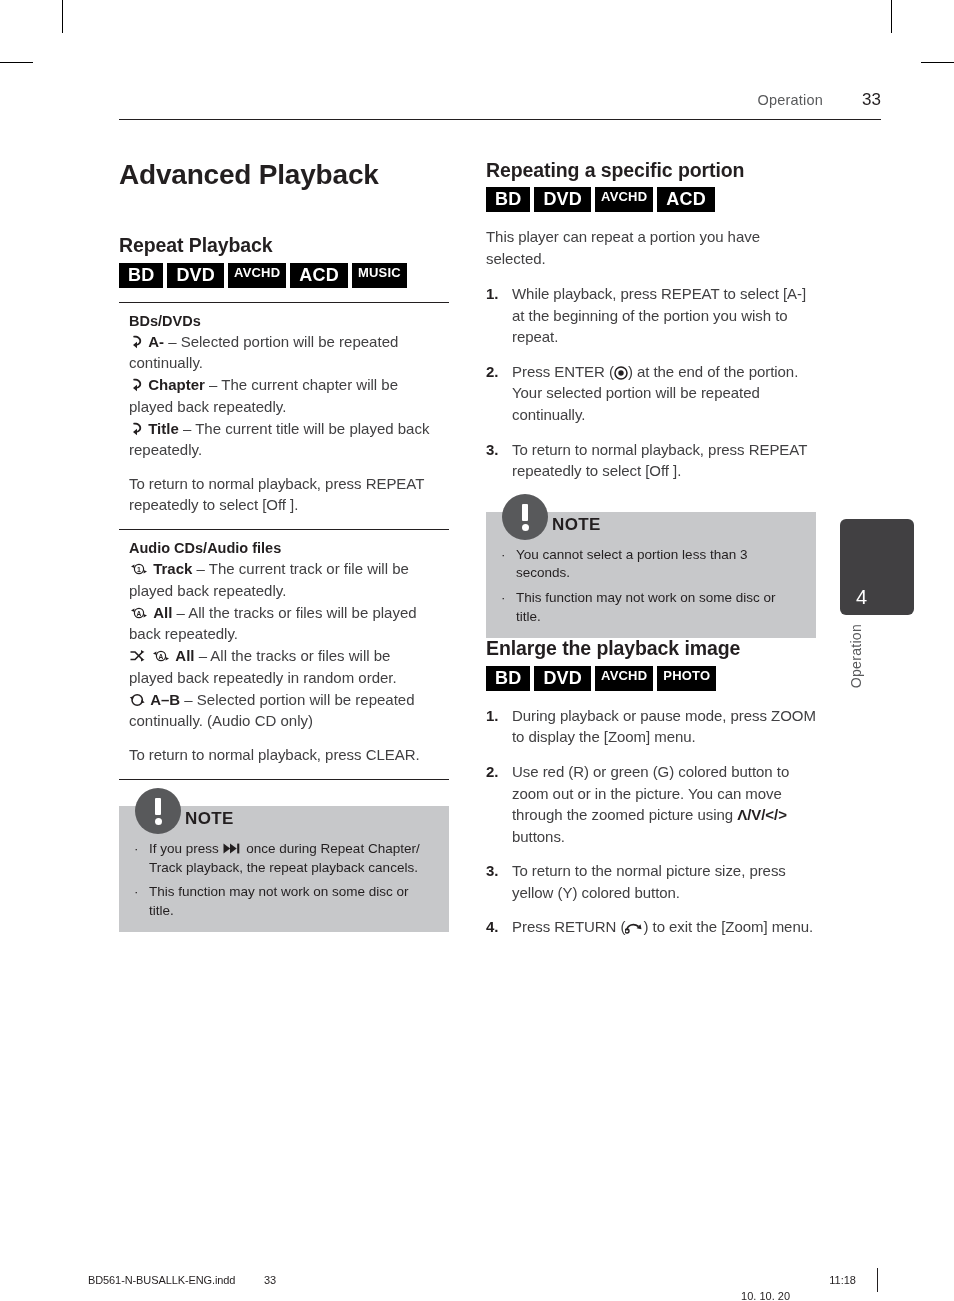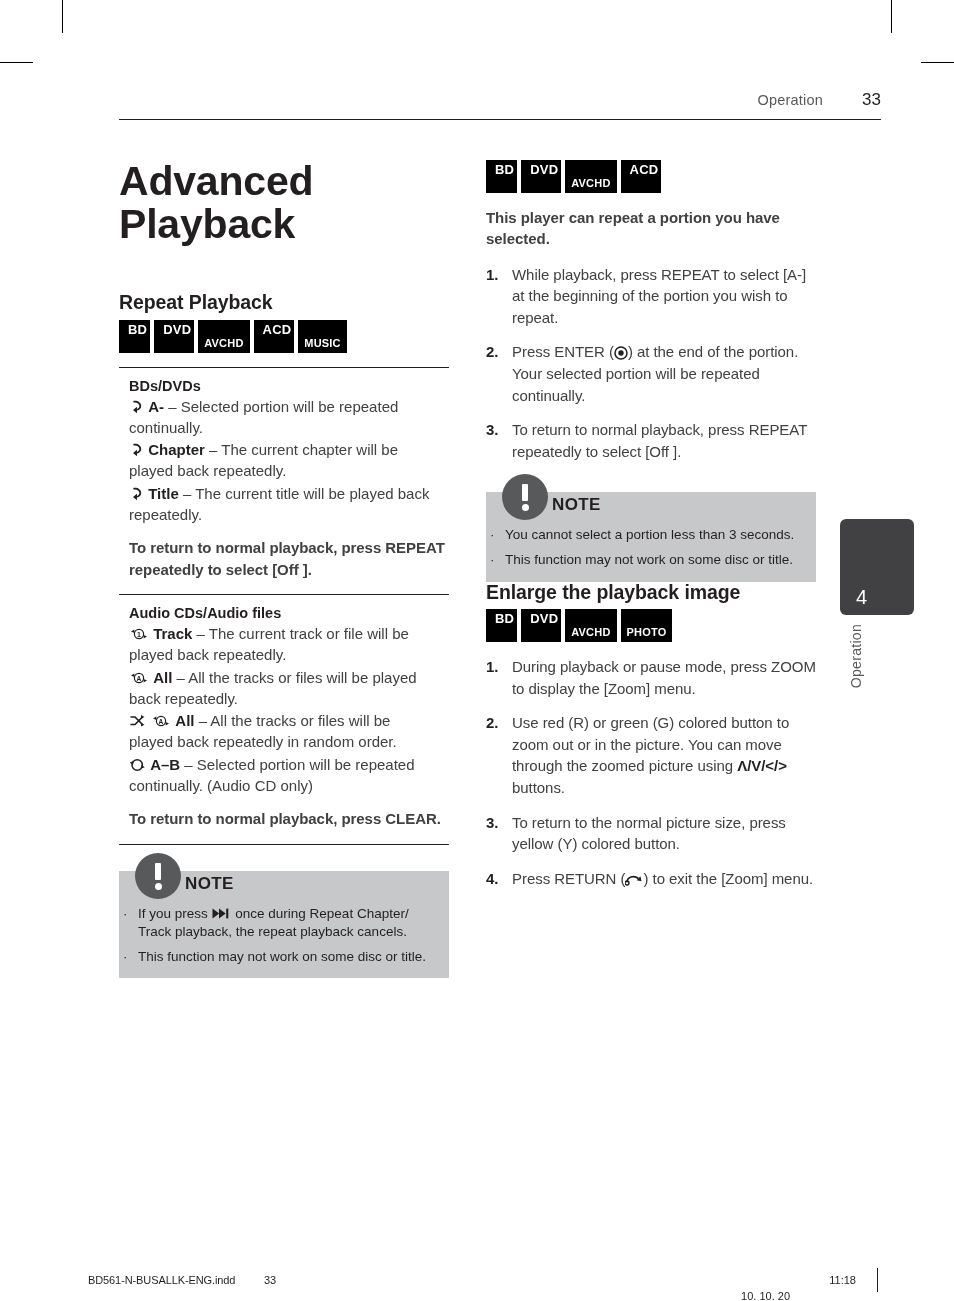--- a/index.html
+++ b/index.html
@@ -61,21 +61,21 @@
   
   .col {
     position: absolute;
     top: 160px;
     width: 330px;
   }
   .col-left  { left: 119px; }
   .col-right { left: 486px; }
 
   h1.title {
-    font-size: 41px;
+    font-size: 28px;
     font-weight: bold;
     letter-spacing: -0.2px;
     margin: 0 0 46px 0;
     line-height: 1.05;
     color: #231f20;
   }
   h2.sub {
     font-size: 19.5px;
     font-weight: bold;
     letter-spacing: -0.1px;
@@ -92,38 +92,37 @@
 
   
   .badges {
     display: flex;
     gap: 4px;
     margin: 0 0 14px 0;
   }
   .badge {
     background: #000;
     color: #fff;
-    font-size: 13px;
+    font-size: 18px;
     font-weight: bold;
     letter-spacing: .2px;
-    padding: 3px 3px 4px 9px;
+    padding: 3px 9px 4px 9px;
     line-height: 1;
     display: inline-block;
     text-align: center;
     font-family: "Liberation Sans", sans-serif;
   }
-  .badge.narrow { padding: 18px 6px 4px 6px; font-size: 11px; }
+  .badge.narrow { padding: 3px 6px 4px 6px; font-size: 13px; }
 
   p.body {
     font-size: 15px;
     line-height: 1.42;
     margin: 0 0 14px 0;
     color: #414042;
     letter-spacing: -0.05px;
-    font-weight: bold;
   }
 
   .hr {
     height: 1px;
     background: #231f20;
     margin: 8px 0 10px 0;
   }
 
   .indent { padding-left: 10px; }
 
@@ -166,21 +165,21 @@
     left: 0;
     top: 0;
     font-weight: bold;
     color: #231f20;
     font-size: 15px;
   }
 
   
   .note {
     background: #c7c8ca;
-    padding: 34px 12px 12px 1px;
+    padding: 34px 12px 12px 12px;
     position: relative;
     margin-top: 26px;
   }
   .note .bubble {
     position: absolute;
     left: 16px;
     top: -18px;
     width: 46px;
     height: 46px;
     border-radius: 50%;
@@ -435,20 +434,21 @@
         <span class="dot">·</span>
         <span>This function may not work on some disc or title.</span>
       </li>
     </ul>
   </div>
 
 </div>
 
 <div class="col col-right">
 
+  <h2 class="sub">Repeating a specific portion</h2>
 
   <div class="badges">
     <span class="badge">BD</span>
     <span class="badge">DVD</span>
     <span class="badge narrow">AVCHD</span>
     <span class="badge">ACD</span>
   </div>
 
   <p class="body">This player can repeat a portion you have selected.</p>
 

